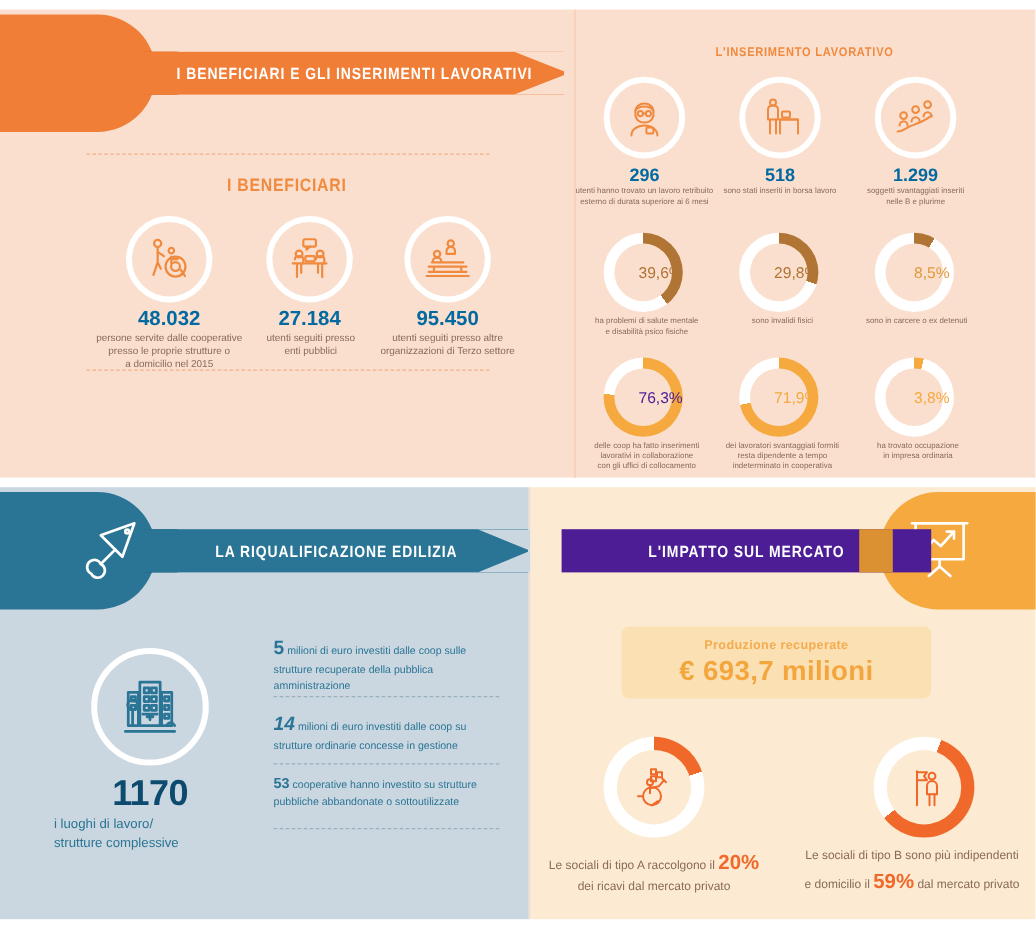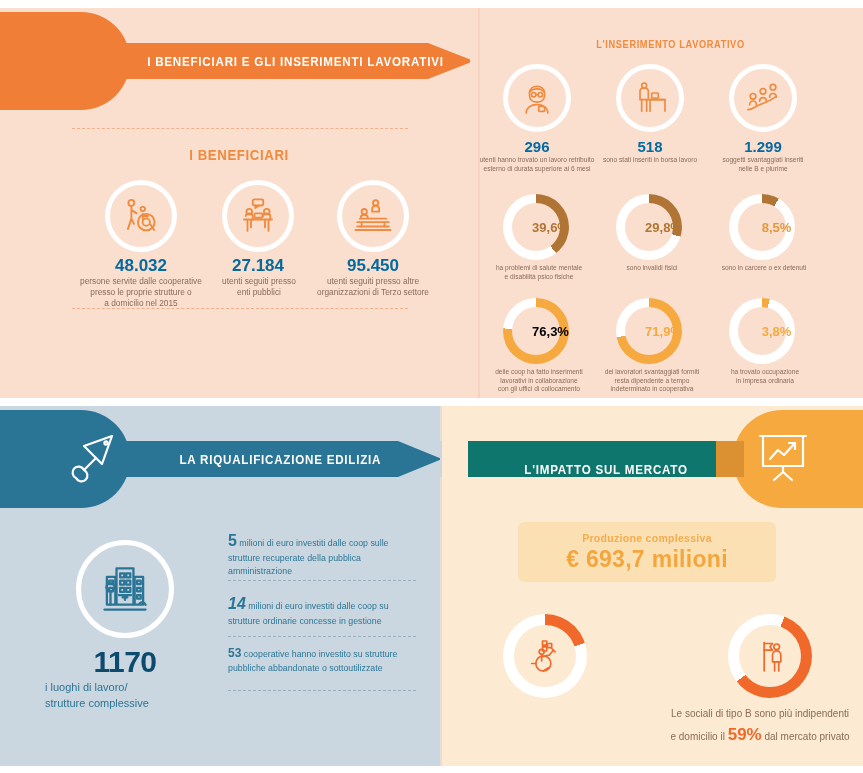--- a/index.html
+++ b/index.html
@@ -40,21 +40,21 @@
     clip-path:polygon(100% 0,0 0,100% 50%,0 100%,100% 100%);}
   .rb-orange-shadow{position:absolute;left:120px;top:43px;width:28px;height:36px;background:#D86C2C;}
 
   
   .rb-teal{left:120px;top:441px;width:320px;background:#2A7595;justify-content:center;}
   .rb-teal-tip{position:absolute;left:398px;top:441px;width:44px;height:36px;background:#CBD7E0;
     clip-path:polygon(100% 0,0 0,100% 50%,0 100%,100% 100%);}
   .rb-teal-shadow{position:absolute;left:120px;top:441px;width:28px;height:36px;background:#1F5C77;}
 
   
-  .rb-amber{left:468px;top:441px;width:276px;background:#0f766e;justify-content:center;align-items:flex-end;}
+  .rb-amber{left:468px;top:441px;width:308px;background:#4c1d95;justify-content:center;}
   .rb-amber-tip{position:absolute;left:468px;top:441px;width:44px;height:36px;background:#FCEBD2;
     clip-path:polygon(0 0,100% 0,0 50%,100% 100%,0 100%);}
   .rb-amber-shadow{position:absolute;left:716px;top:441px;width:28px;height:36px;background:#DB9131;}
 
   .pill-icon{position:absolute;color:#fff;}
   .pill-icon-teal{left:62px;top:430px;width:62px;height:58px;}
   .pill-icon-amber{left:752px;top:428px;width:62px;height:60px;}
 
   
   .dashed{position:absolute;border-top:1px dashed #F0B18A;}
@@ -69,21 +69,21 @@
   .ring{position:absolute;border-radius:50%;border:5px solid #ffffff;
     box-sizing:border-box;display:flex;align-items:center;justify-content:center;}
 
   
   .stat-num{position:absolute;text-align:center;font-weight:bold;color:#0369a1;}
   .stat-cap{position:absolute;text-align:center;color:#8A6A5A;line-height:1.32;}
 
   
   .donut{position:absolute;border-radius:50%;display:flex;align-items:center;justify-content:center;}
   .donut .hole{border-radius:50%;display:flex;align-items:center;justify-content:center;}
-  .donut .val{font-weight:bold;margin-left:29px;}
+  .donut .val{font-weight:normal;margin-left:29px;}
 
   
   .tealnum{color:#0c4a6e;font-weight:bold;}
   .tealtxt{color:#2A7595;}
 
   .list-row{position:absolute;left:228px;color:#2A7595;line-height:1.4;}
   .list-row .n{font-weight:bold;}
   .list-sep{position:absolute;left:228px;border-top:1px dashed #9AAFBE;width:188px;}
 
   .prod-box{position:absolute;left:518px;top:522px;width:258px;height:60px;
@@ -237,21 +237,21 @@
 
   <div class="donut" style="left:729px;top:194px;width:66px;height:66px;background:conic-gradient(#B07434 0 8.5%, #ffffff 8.5% 100%);">
     <div class="hole" style="width:48px;height:48px;background:#FBDFCE;">
       <span class="val" style="color:#E09A3E;font-size:13px;">8,5%</span>
     </div>
   </div>
   <div class="stat-cap" style="left:711px;top:264px;width:106px;font-size:6.6px;white-space:pre-line;">sono in carcere o ex detenuti</div>
 
   <div class="donut" style="left:503px;top:298px;width:66px;height:66px;background:conic-gradient(#F5A93F 0 76.3%, #ffffff 76.3% 100%);">
     <div class="hole" style="width:48px;height:48px;background:#FBDFCE;">
-      <span class="val" style="color:#000000;font-size:13px;text-align:right;">76,3%</span>
+      <span class="val" style="color:#4c1d95;font-size:13px;text-align:right;">76,3%</span>
     </div>
   </div>
   <div class="stat-cap" style="left:485px;top:368px;width:108px;font-size:6.6px;white-space:pre-line;">delle coop ha fatto inserimenti
 lavorativi in collaborazione
 con gli uffici di collocamento</div>
 
   <div class="donut" style="left:616px;top:298px;width:66px;height:66px;background:conic-gradient(#F5A93F 0 71.9%, #ffffff 71.9% 100%);">
     <div class="hole" style="width:48px;height:48px;background:#FBDFCE;">
       <span class="val" style="color:#F5A93F;font-size:13px;">71,9%</span>
     </div>
@@ -343,40 +343,46 @@
   <div class="list-sep" style="top:636px;"></div>
 
   <div class="list-row" style="top:645px;width:190px;font-size:8.8px;">
     <span class="n" style="font-size:12px;">53</span>
     <span>cooperative hanno investito su strutture pubbliche abbandonate o sottoutilizzate</span>
   </div>
   <div class="list-sep" style="top:690px;"></div>
 
 
   <div class="prod-box">
-    <span class="prod-lbl">Produzione complessiva</span>
+    <span class="prod-lbl">Produzione recuperate</span>
     <span class="prod-val">€ 693,7 milioni</span>
   </div>
 
   <div class="donut" style="left:503px;top:614px;width:84px;height:84px;background:conic-gradient(#F0692A 0 20%, #ffffff 20% 100%);">
     <div class="hole" style="width:62px;height:62px;background:#FCEBD2;">
       <svg width="40" height="40" viewBox="0 0 48 48">
         <g fill="none" stroke="#F0692A" stroke-width="2" stroke-linecap="round" stroke-linejoin="round">
           <rect x="21" y="6" width="5" height="5"></rect>
             <rect x="27" y="9" width="5" height="5"></rect>
           <rect x="21" y="13" width="5" height="5"></rect>
           <circle cx="20" cy="19" r="3"></circle>
           <path d="M20 22 v8 M20 25 L29 23 L34 17"></path>
           <path d="M32 15 L36 19"></path>
           <circle cx="22" cy="33" r="9"></circle>
           <path d="M13 33 H8 M22 42 L28 38"></path>
         </g>
       </svg>
     </div>
   </div>
+  <div class="mk-cap" style="left:455px;top:706px;width:180px;">
+    <div>
+      <span>Le sociali di tipo A raccolgono il </span><b>20%</b>
+    </div>
+    <div>dei ricavi dal mercato privato</div>
+  </div>
 
   <div class="donut" style="left:728px;top:614px;width:84px;height:84px;background:conic-gradient(from 20deg,#F0692A 0 59%, #ffffff 59% 100%);">
     <div class="hole" style="width:62px;height:62px;background:#FCEBD2;">
       <svg width="40" height="40" viewBox="0 0 48 48">
         <g fill="none" stroke="#F0692A" stroke-width="2" stroke-linecap="round" stroke-linejoin="round">
           <path d="M17 8 L17 42"></path>
           <path d="M17 9 H27 L24 13 L27 17 H17"></path>
           <circle cx="32" cy="13" r="3.4"></circle>
           <path d="M27 23c0-3 2.2-5.2 5-5.2s5 2.2 5 5.2v8h-10z"></path>
           <path d="M29.5 31 V42 M34.5 31 V42"></path>

